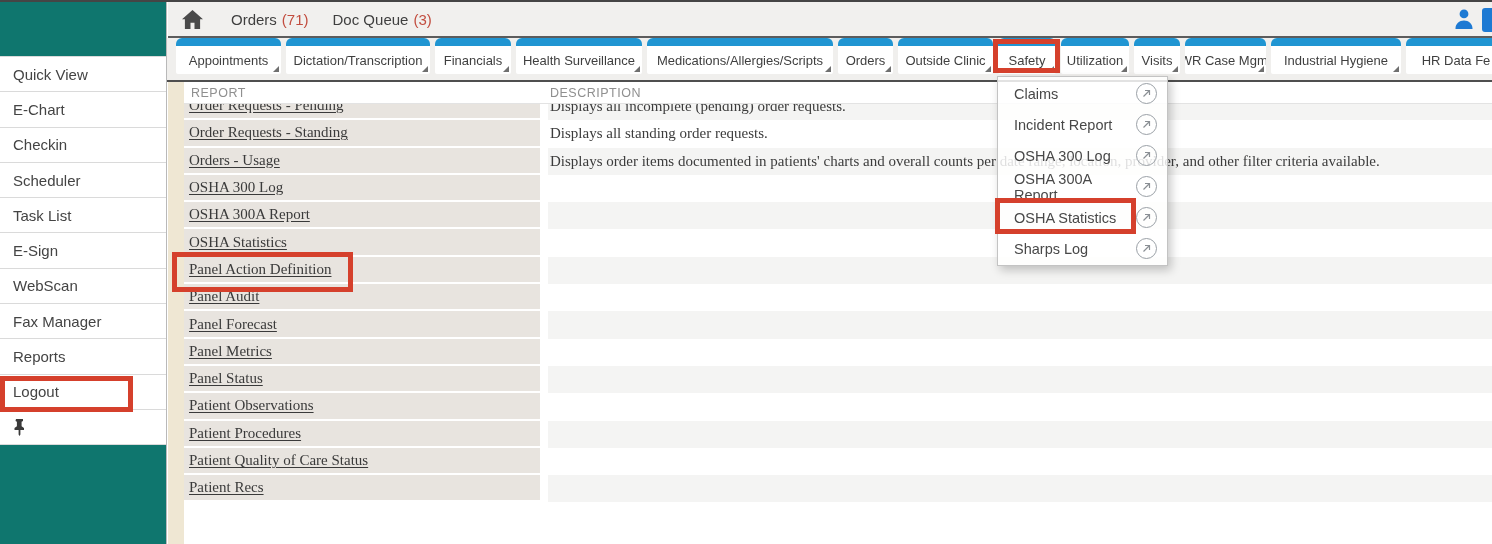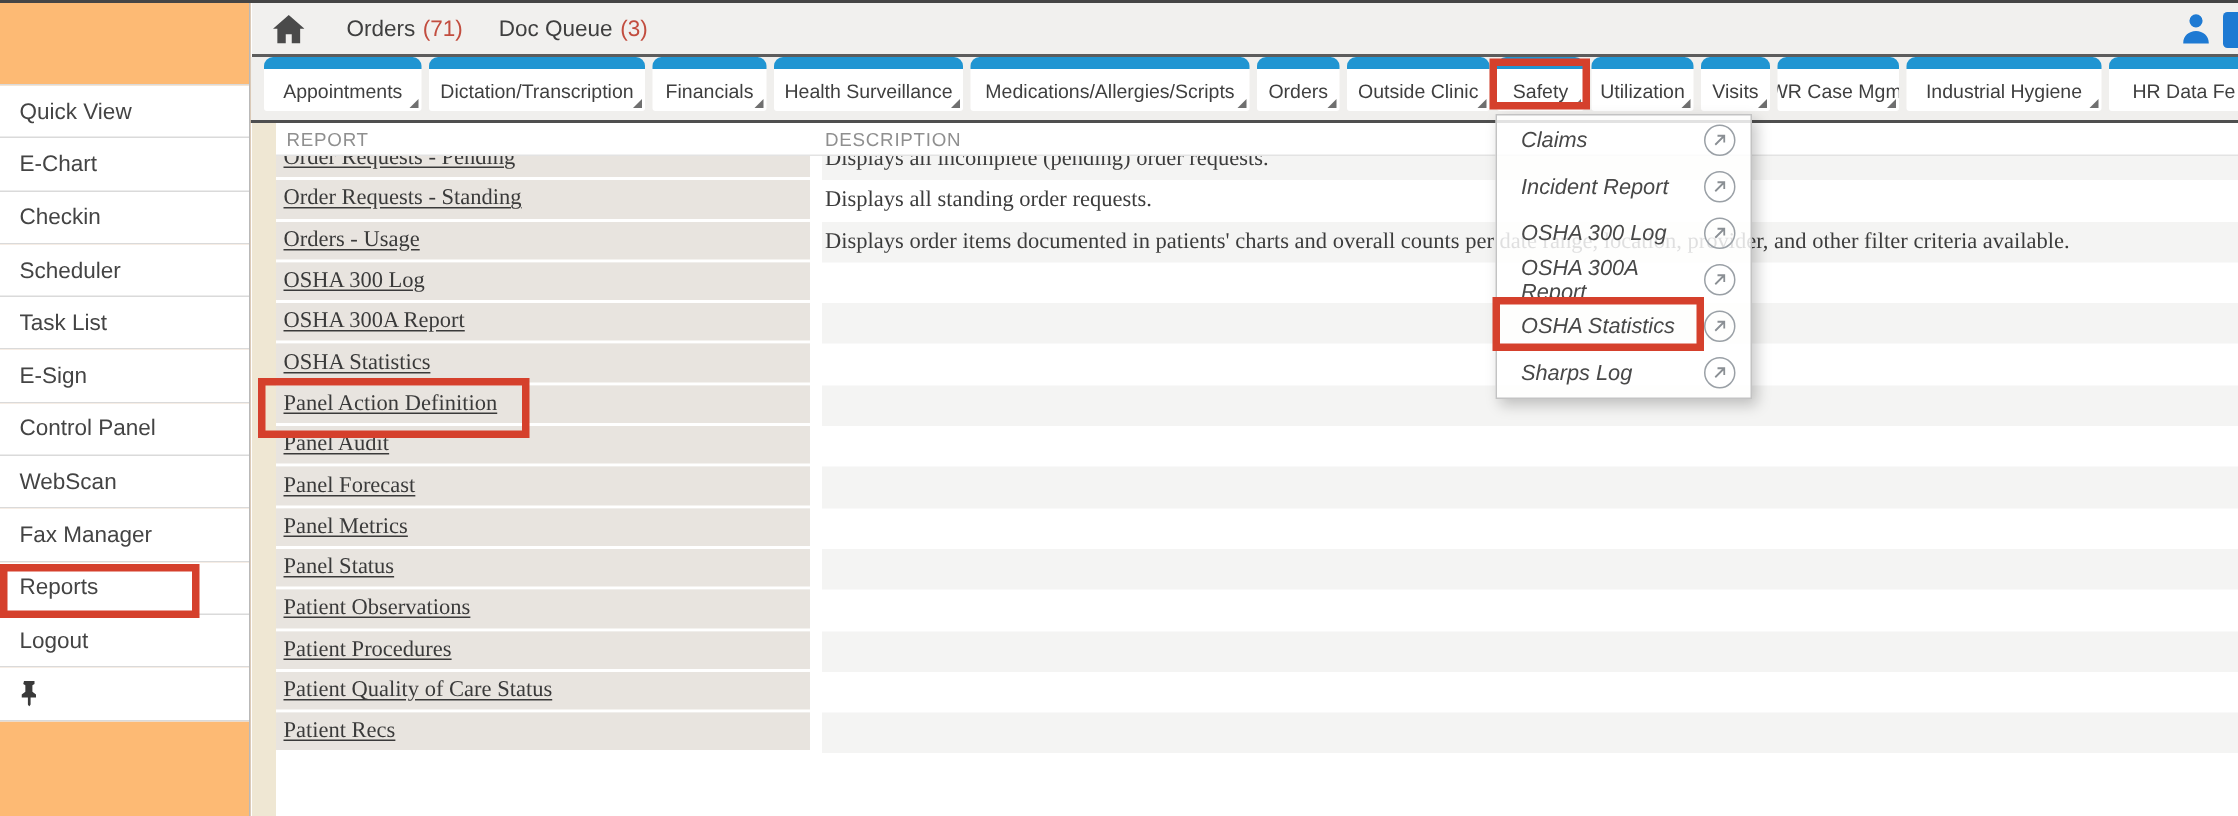--- a/index.html
+++ b/index.html
@@ -4,21 +4,21 @@
 <style>
   html,body{margin:0;padding:0;background:#fff;}
   .screen{
     position:relative;width:1492px;height:544px;overflow:hidden;
     background:#fff;font-family:"Liberation Sans",sans-serif;
     -webkit-font-smoothing:antialiased;
   }
   .global-top-border{position:absolute;left:0;top:0;width:100%;height:2px;background:#454545;z-index:50;}
 
   
-  .sidebar{position:absolute;left:0;top:0;bottom:0;width:167px;background:#fdba74;border-right:1px solid #b9b9b9;box-sizing:border-box;z-index:3;}
+  .sidebar{position:absolute;left:0;top:0;bottom:0;width:167px;background:#0f766e;border-right:1px solid #b9b9b9;box-sizing:border-box;z-index:3;}
   .side-list{list-style:none;margin:56px 0 0 0;padding:0;border-top:1px solid #dadada;}
   .side-item{height:34.3px;display:flex;align-items:center;padding-left:13px;border-bottom:1px solid #dadada;font-size:15px;color:#444;cursor:pointer;background:#fff;}
   .side-item.pin-row svg{display:block;}
 
   
   .topbar{position:absolute;left:168px;right:0;top:2px;height:34px;background:#f1f0ee;border-bottom:2px solid #5c5c5c;display:flex;align-items:center;z-index:4;box-sizing:content-box;}
   .home-btn{margin-left:14px;display:flex;align-items:center;cursor:pointer;}
   .tb-item{font-size:15px;color:#3f3f3f;cursor:pointer;display:flex;gap:5px;align-items:center;}
   .tb-item .count{color:#c24d3f;}
   .tb-orders{margin-left:28px;}
@@ -50,21 +50,21 @@
   .row{height:27.3px;display:flex;font-family:Liberation Serif, serif;}
   .cell-report{width:356px;background:#e8e4df;border-bottom:2px solid #fff;box-sizing:border-box;display:flex;align-items:center;padding-left:5px;flex:0 0 auto;}
   .report-link{color:#3a3a3a;font-size:15px;text-decoration:underline;text-underline-offset:2px;cursor:pointer;}
   .col-gap{width:8px;background:#fff;flex:0 0 auto;}
   .cell-desc{flex:1;display:flex;align-items:center;font-size:15px;color:#3c3c3c;white-space:nowrap;padding-left:2px;}
   .row:nth-of-type(odd) .cell-desc{background:#f4f4f3;}
 
   
   .dropdown{position:absolute;left:997px;top:76px;width:171px;background:rgba(255,255,255,0.84);border:1px solid #c3c3c3;box-shadow:3px 4px 9px rgba(0,0,0,0.22);z-index:30;padding:1px 0;box-sizing:border-box;}
   .menu-item{height:31px;display:flex;align-items:center;padding:0 10px 0 16px;font-size:14.5px;color:#484848;cursor:pointer;}
-  .mi-label{flex:1;font-style:italic;}
+  .mi-label{flex:1;}
   .launch-icon{width:19px;height:19px;border:1px solid #9aa0a6;border-radius:50%;display:flex;align-items:center;justify-content:center;cursor:pointer;flex:0 0 auto;}
 
   
   .ann{position:absolute;border:5px solid #d5402c;box-sizing:border-box;z-index:40;pointer-events:none;}
   .ann-sidebar-reports{left:0px;top:376px;width:133px;height:36px;}
   .ann-report-osha{left:172px;top:252px;width:181px;height:40px;}
   .ann-tab-safety{left:993px;top:39px;width:67px;height:34px;}
   .ann-menu-osha{left:995px;top:198px;width:141px;height:36px;}
 </style>
 </head>
@@ -92,23 +92,20 @@
         </li>
 
         <li class="side-item">
           <span>Task List</span>
         </li>
 
         <li class="side-item">
           <span>E-Sign</span>
         </li>
 
-        <li class="side-item">
-          <span>Control Panel</span>
-        </li>
 
         <li class="side-item">
           <span>WebScan</span>
         </li>
 
         <li class="side-item">
           <span>Fax Manager</span>
         </li>
 
         <li class="side-item">

